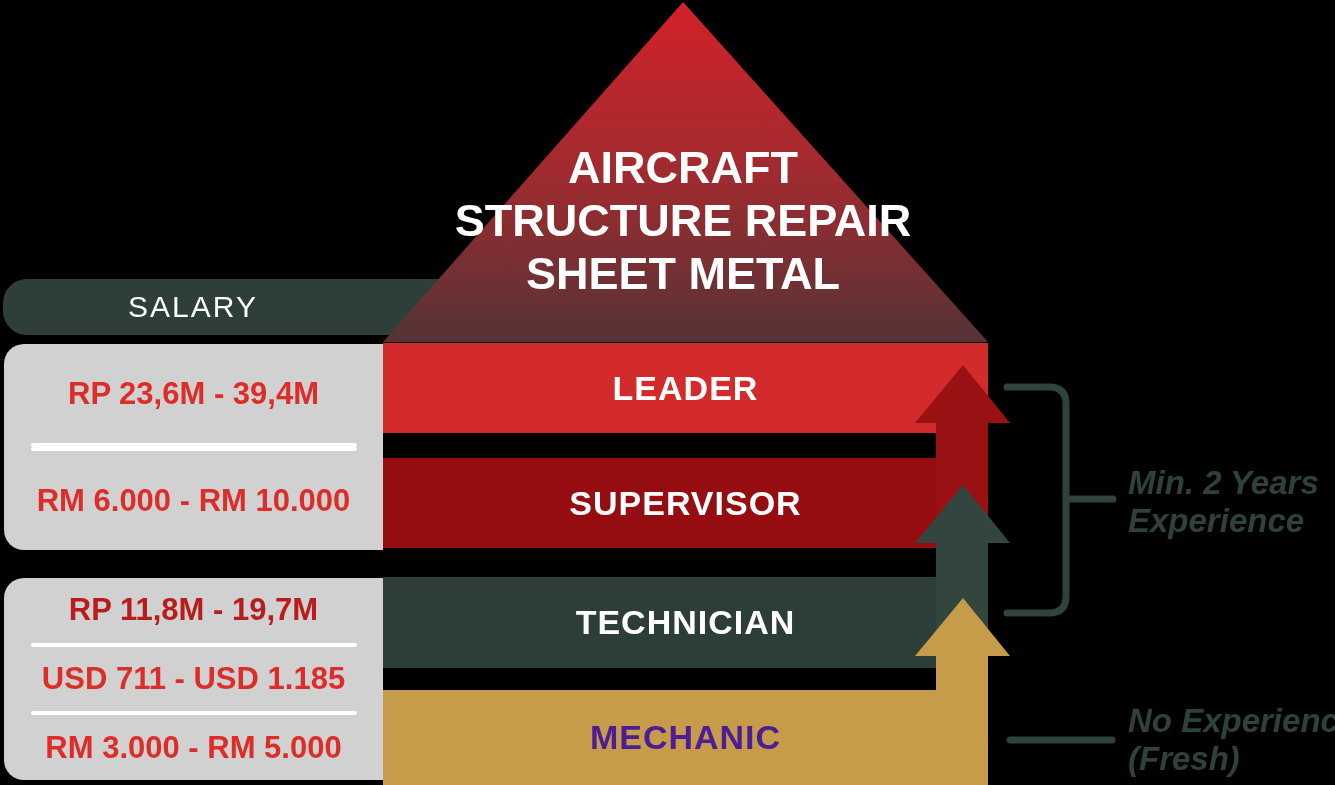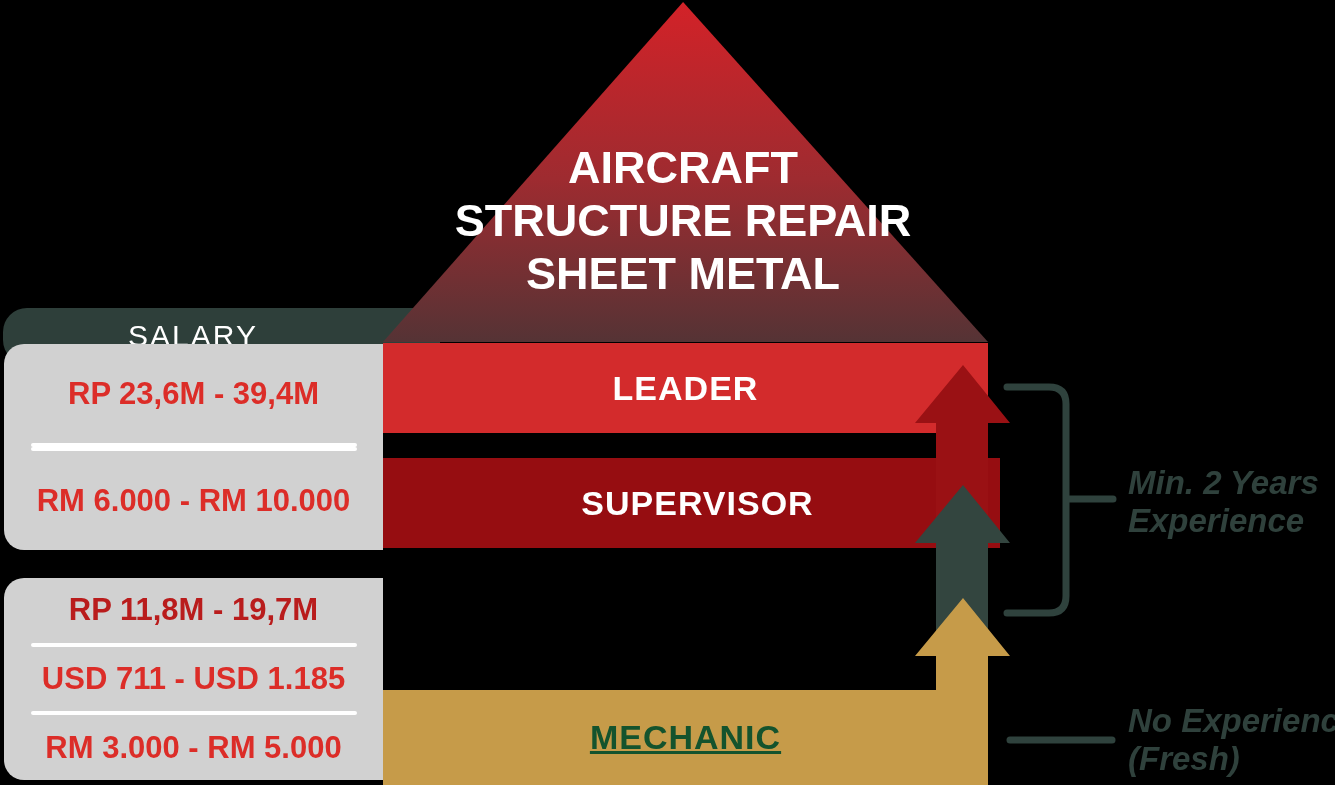--- a/index.html
+++ b/index.html
@@ -15,21 +15,21 @@
     z-index:2;
   }
   .title{
     position:absolute;left:383px;top:141px;width:600px;z-index:3;
     text-align:center;color:#fff;font-weight:bold;font-size:45px;line-height:53px;
     letter-spacing:0px;
   }
   .title span{display:block;white-space:nowrap;}
   
   .salary-bar{
-    position:absolute;left:3px;top:308px;width:437px;height:56px;
+    position:absolute;left:3px;top:279px;width:437px;height:56px;
     border-radius:24px 0 0 24px;z-index:1;
   }
   .salary-bar .lbl{
     position:absolute;left:0;top:0;width:380px;height:100%;
     display:flex;align-items:center;justify-content:center;
     color:#fff;font-size:30px;font-weight:500;letter-spacing:2px;
   }
   
   .salary-box{
     position:absolute;left:4px;width:379px;
@@ -86,25 +86,28 @@
     <div class="salary-row" style="color: #b91c1c;">RP 11,8M - 19,7M</div>
     <div class="sep" style="background-color: rgb(255, 255, 255);"></div>
     <div class="salary-row" style="color: rgb(220, 45, 40);">USD 711 - USD 1.185</div>
     <div class="sep" style="background-color: rgb(255, 255, 255);"></div>
     <div class="salary-row" style="color: rgb(220, 45, 40); border-radius: 18px;">RM 3.000 - RM 5.000</div>
   </div>
 
   <div class="bar" style="top: 343px; height: 90px; background-color: rgb(211, 43, 44);">
     <span class="bar-label" style="color: rgb(255, 255, 255);">LEADER</span>
   </div>
-  <div class="bar" style="top: 458px; height: 90px; background-color: rgb(150, 13, 17); padding-left: 12px;">
+  <div class="bar" style="top: 458px; height: 90px; background-color: rgb(150, 13, 17);">
     <span class="bar-label" style="color: rgb(255, 255, 255);">SUPERVISOR</span>
   </div>
+  <div class="bar" style="top: 577px; height: 91px; background-color: rgb(45, 62, 57);">
+    <span class="bar-label" style="color: rgb(255, 255, 255);">TECHNICIAN</span>
+  </div>
   <div class="bar" style="top: 690px; height: 95px; background-color: rgb(198, 155, 73);">
-    <span class="bar-label" style="color: #14532d; text-decoration: underline;">MECHANIC</span>
+    <span class="bar-label" style="color: #4c1d95;">MECHANIC</span>
   </div>
 
   <svg id="overlay" width="1335" height="785" viewBox="0 0 1335 785">
     <polygon points="963,365 1010,423 988,423 988,553 936,553 936,423 915,423" style="fill: rgb(154, 17, 20);"></polygon>
     <polygon points="963,485 1010,543 988,543 988,668 936,668 936,543 915,543" style="fill: rgb(51, 69, 63);"></polygon>
     <polygon points="963,598 1010,656 988,656 988,785 936,785 936,656 915,656" style="fill: rgb(198, 155, 73);"></polygon>
     <path d="M 1007 387 H 1049 Q 1066 387 1066 404 V 596 Q 1066 613 1049 613 H 1007 M 1066 499 H 1113" fill="none" stroke-width="7" stroke-linecap="round" style="stroke: rgb(47, 66, 61);"></path>
     <path d="M 1010 740 H 1112" fill="none" stroke-width="7" stroke-linecap="round" style="stroke: rgb(47, 66, 61);"></path>
   </svg>
 

